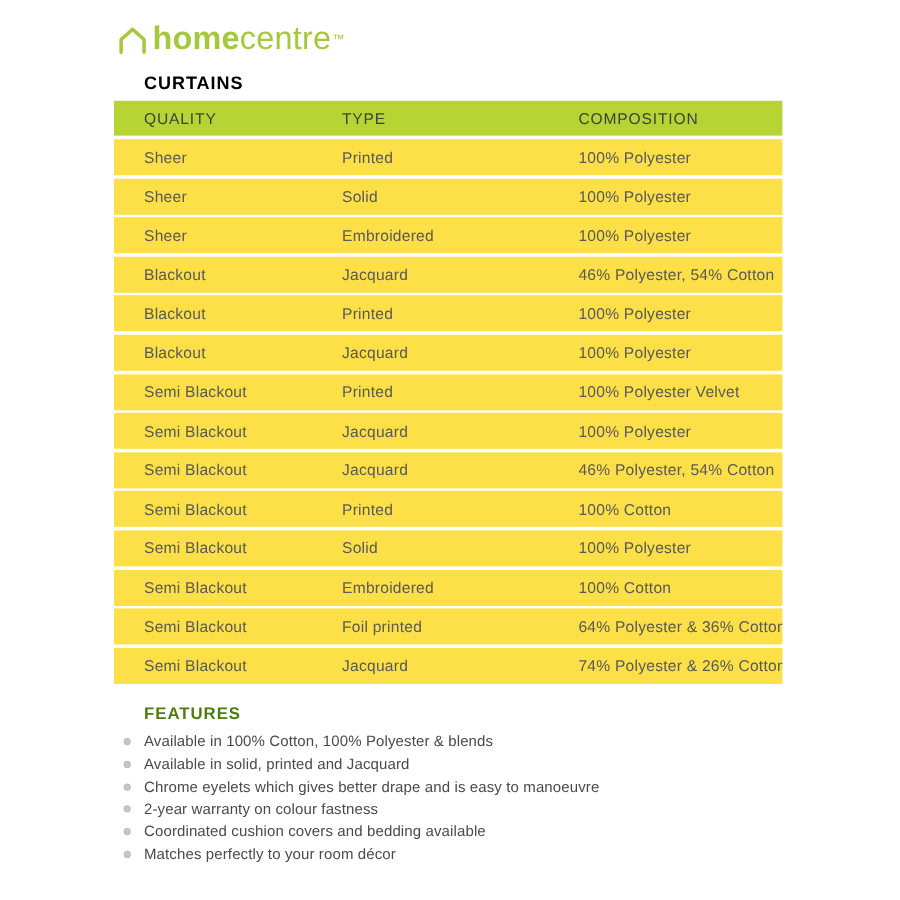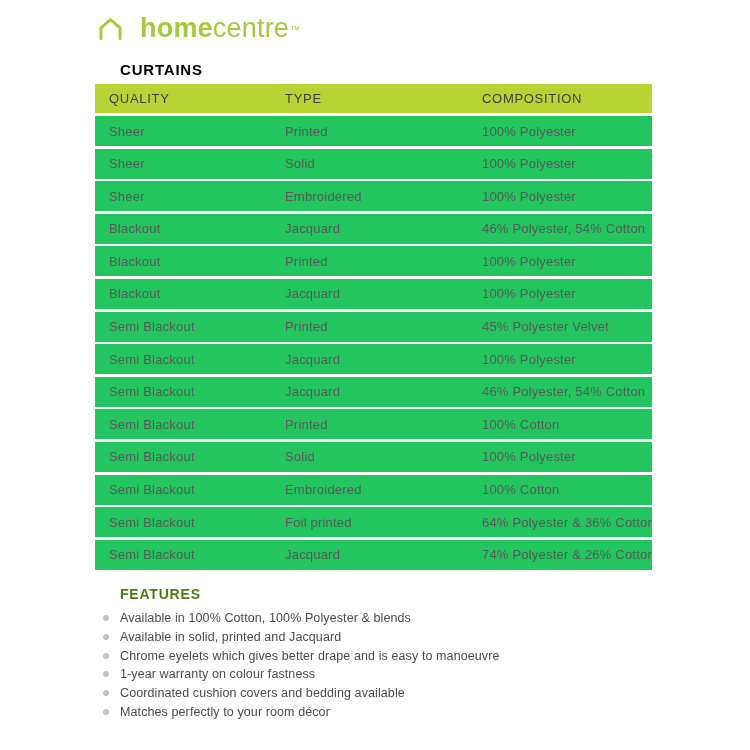--- a/index.html
+++ b/index.html
@@ -16,23 +16,23 @@
   }
   .page{position:relative;width:750px;height:750px;background:#fff;}
 
   
   .logo{
     position:absolute;left:97px;top:13px;
     display:flex;align-items:center;
   }
   .logo svg{width:27px;height:27px;display:block;margin-top:2px;}
   .logo-text{
-    font-size:27px;line-height:28px;
+    font-size:27px;line-height:38px;
     color:var(--logo-green);
-    margin-left:16px;
+    margin-left:3px;
     letter-spacing:0.2px;
   }
   .logo-home{font-weight:700;}
   .logo-centre{font-weight:400;}
   .logo-tm{
     font-size:10px;color:var(--logo-green);
     vertical-align:top;position:relative;top:2px;left:1px;
     font-weight:400;
   }
 
@@ -48,30 +48,30 @@
     position:absolute;left:95px;top:84px;width:557px;
   }
   .t-head{
     background:var(--header-green);
     height:29px;
     display:flex;align-items:center;
     font-size:13px;color:#3f3f3f;
     letter-spacing:0.7px;
   }
   .trow{
-    background:#22c55e;
+    background:#fde047;
     height:30px;
     margin-top:2.6px;
     display:flex;align-items:center;
     font-size:13px;color:#595959;
     letter-spacing:0.2px;
   }
   .t-head + .t-body .trow:first-child{margin-top:3px;}
   .cell{white-space:nowrap;overflow:hidden;}
-  .c1{width:190px;padding-left:14px;}
+  .c1{width:190px;padding-left:25px;}
   .c2{width:185px;}
   .c3{flex:1;margin-left:12px;}
 
   
   .features{
     position:absolute;left:95px;top:586px;width:557px;
   }
   .features-title{
     margin-left:25px;
     font-size:14px;font-weight:700;color:#4d7c0f;
@@ -142,21 +142,21 @@
           <div class="cell c3">100% Polyester</div>
         </div>
         <div class="trow">
           <div class="cell c1">Blackout</div>
           <div class="cell c2">Jacquard</div>
           <div class="cell c3">100% Polyester</div>
         </div>
         <div class="trow">
           <div class="cell c1">Semi Blackout</div>
           <div class="cell c2">Printed</div>
-          <div class="cell c3">45% Polyester Velvet</div>
+          <div class="cell c3">100% Polyester Velvet</div>
         </div>
         <div class="trow">
           <div class="cell c1">Semi Blackout</div>
           <div class="cell c2">Jacquard</div>
           <div class="cell c3">100% Polyester</div>
         </div>
         <div class="trow">
           <div class="cell c1">Semi Blackout</div>
           <div class="cell c2">Jacquard</div>
           <div class="cell c3">46% Polyester, 54% Cotton</div>
@@ -199,21 +199,21 @@
         <li>
           <span class="bullet"></span>
           <span>Available in solid, printed and Jacquard</span>
         </li>
         <li>
           <span class="bullet"></span>
           <span>Chrome eyelets which gives better drape and is easy to manoeuvre</span>
         </li>
         <li>
           <span class="bullet"></span>
-          <span>1-year warranty on colour fastness</span>
+          <span>2-year warranty on colour fastness</span>
         </li>
         <li>
           <span class="bullet"></span>
           <span>Coordinated cushion covers and bedding available</span>
         </li>
         <li>
           <span class="bullet"></span>
           <span>Matches perfectly to your room décor</span>
         </li>
       </ul>

